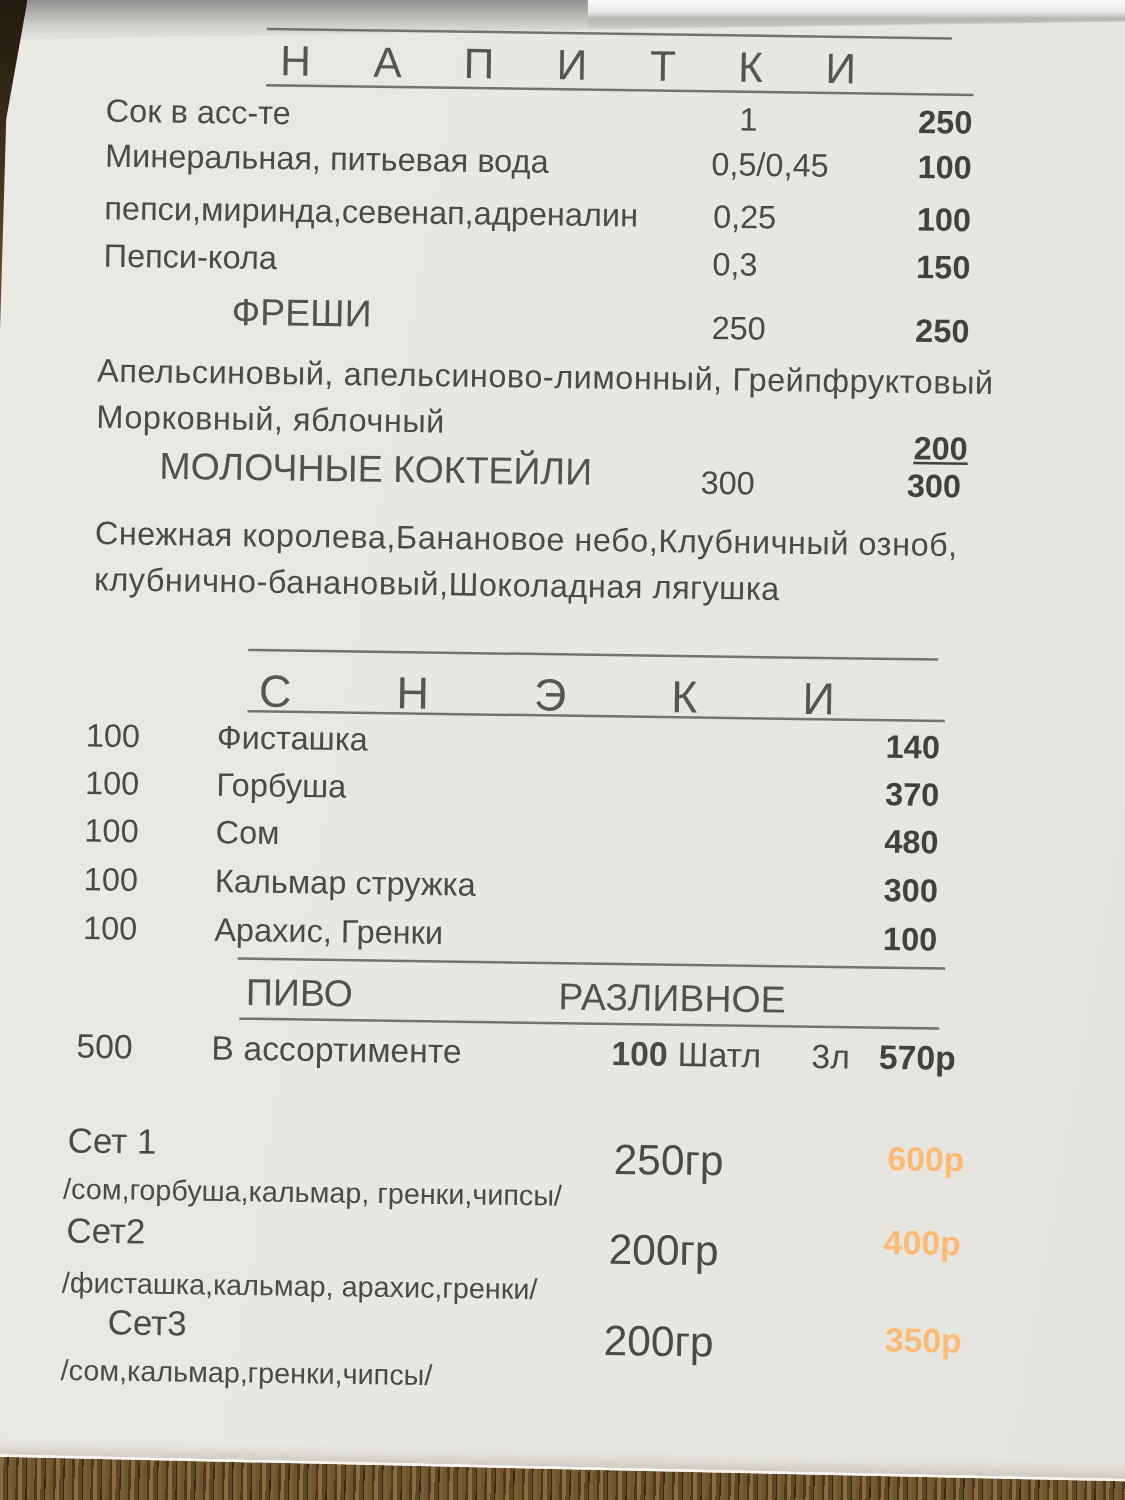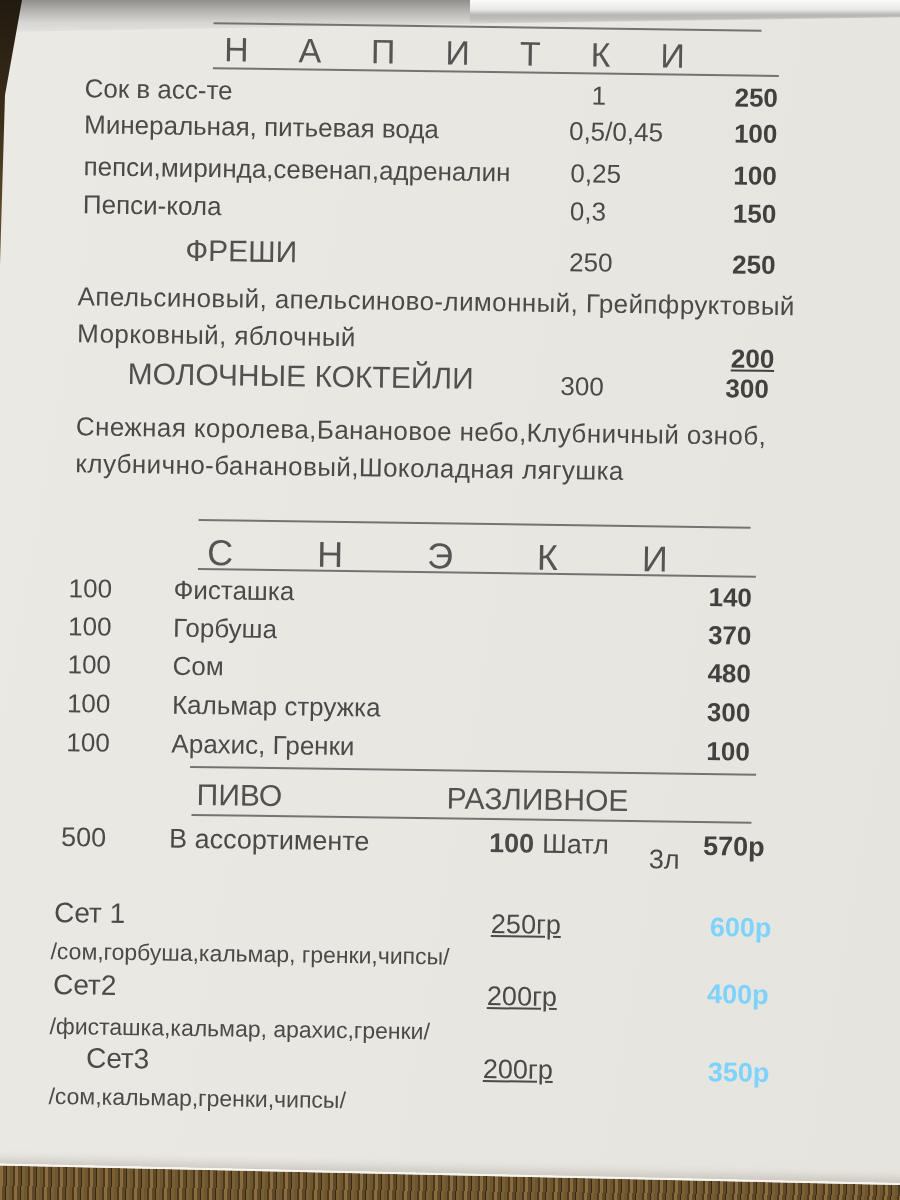--- a/index.html
+++ b/index.html
@@ -41,22 +41,22 @@
   .row{left:0;width:100%;height:0;overflow:visible;font-size:26px;}
   .c-name{left:85px;}
   .c-vol{left:570px;}
   .c-price{left:735px;font-weight:600;color:#424140;}
   .mini-title{font-size:30px;color:#525150;}
   .desc{left:81px;font-size:26px;letter-spacing:.4px;}
   .s-weight{left:76px;}
   .s-name{left:181px;}
   .s-price{left:716px;font-weight:600;color:#424140;}
   .set-name{left:66px;font-size:28px;}
-  .set-qty{left:500px;font-size:27px;text-decoration:underline;}
-  .set-price{left:720px;font-size:27px;font-weight:600;color:#7dd3fc;}
+  .set-qty{left:500px;font-size:34px;}
+  .set-price{left:720px;font-size:27px;font-weight:600;color:#fdba74;}
   .set-desc{left:63px;font-size:23px;}
 </style>
 </head>
 <body>
 
 <div class="shot">
   <div class="paper"></div>
   <div class="pad-band"></div>
   <div class="pad-band-highlight"></div>
   <div class="wood-corner"></div>
@@ -141,21 +141,21 @@
     <div class="row" style="top:776px;">
       <span class="mini-title" style="left:207px;">ПИВО</span>
       <span class="mini-title" style="left:457px;">РАЗЛИВНОЕ</span>
     </div>
     <div class="rule" style="top:812px;left:202px;width:560px;"></div>
     <div class="row" style="top:822px;font-size:27px;">
       <span style="left:72px;">500</span>
       <span style="left:180px;">В ассортименте</span>
       <span style="left:500px;font-weight:700;">100</span>
       <span style="left:553px;">Шатл</span>
-      <span style="left:660px;margin-top:14px;">3л</span>
+      <span style="left:660px;">3л</span>
       <span style="left:714px;font-weight:600;color:#424140;">570р</span>
     </div>
 
     <div class="row" style="top:897px;">
       <span class="set-name">Сет 1</span>
       <span class="set-qty" style="top:6px;left:503px;">250гр</span>
       <span class="set-price" style="top:6px;left:722px;">600р</span>
     </div>
     <div class="set-desc" style="top:938px;">/сом,горбуша,кальмар, гренки,чипсы/</div>
 

